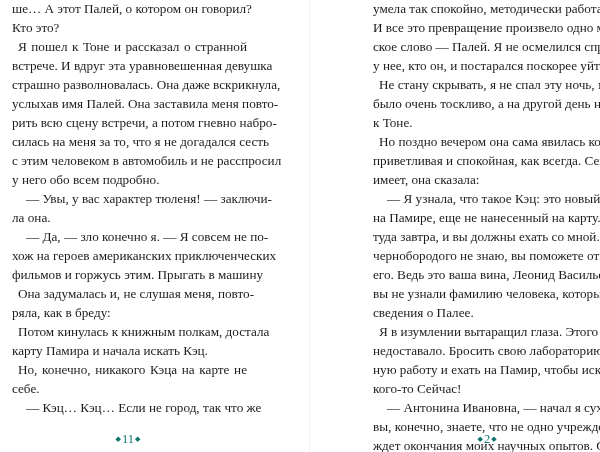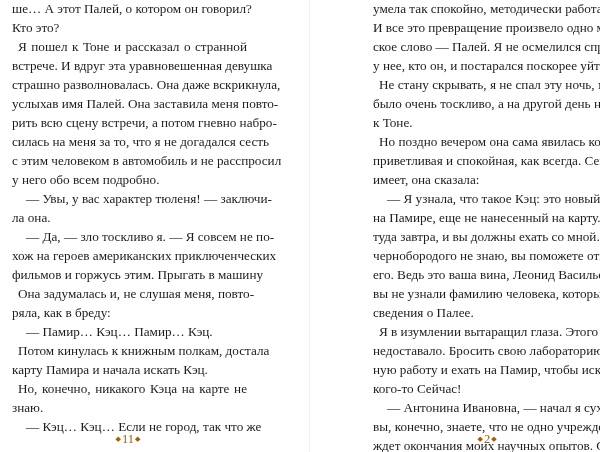--- a/index.html
+++ b/index.html
@@ -75,21 +75,21 @@
     .line.indent-dash {
       padding-left: 14px;
     }
     .folio {
       position: absolute;
       top: 432px;
       font-size: 12.5px;
       line-height: 14px;
       width: 60px;
       text-align: center;
-      color: #a16207;
+      color: #0f766e;
     }
     .page-left .folio { left: 86px; }
     .page-right .folio { left: 147px; }
     .folio .orn {
       font-size: 7px;
       vertical-align: 2px;
       margin: 0 1px;
     }
   </style>
 </head>
@@ -104,30 +104,29 @@
         <span class="line indent">Я пошел к Тоне и рассказал о странной</span>
         <span class="line">встрече. И вдруг эта уравновешенная девушка</span>
         <span class="line">страшно разволновалась. Она даже вскрикнула,</span>
         <span class="line">услыхав имя Палей. Она заставила меня повто-</span>
         <span class="line">рить всю сцену встречи, а потом гневно набро-</span>
         <span class="line">силась на меня за то, что я не догадался сесть</span>
         <span class="line">с этим человеком в автомобиль и не расспросил</span>
         <span class="line last">у него обо всем подробно.</span>
         <span class="line indent-dash">— Увы, у вас характер тюленя! — заключи-</span>
         <span class="line last">ла она.</span>
-        <span class="line indent-dash">— Да, — зло тоскливо я. — Я совсем не по-</span>
+        <span class="line indent-dash">— Да, — зло конечно я. — Я совсем не по-</span>
         <span class="line">хож на героев американских приключенческих</span>
         <span class="line">фильмов и горжусь этим. Прыгать в машину</span>
         <span class="line indent">Она задумалась и, не слушая меня, повто-</span>
         <span class="line last">ряла, как в бреду:</span>
-        <span class="line indent-dash last">— Памир… Кэц… Памир… Кэц.</span>
         <span class="line indent">Потом кинулась к книжным полкам, достала</span>
         <span class="line last">карту Памира и начала искать Кэц.</span>
         <span class="line indent">Но, конечно, никакого Кэца на карте не</span>
-        <span class="line last">знаю.</span>
+        <span class="line last">себе.</span>
         <span class="line indent-dash">— Кэц… Кэц… Если не город, так что же</span>
       </div>
     <div class="folio">
       <span class="orn">◆</span><span>11</span><span class="orn">◆</span>
     </div>
   </div>
 
   <div class="gutter"></div>
 
   <div class="page page-right">

